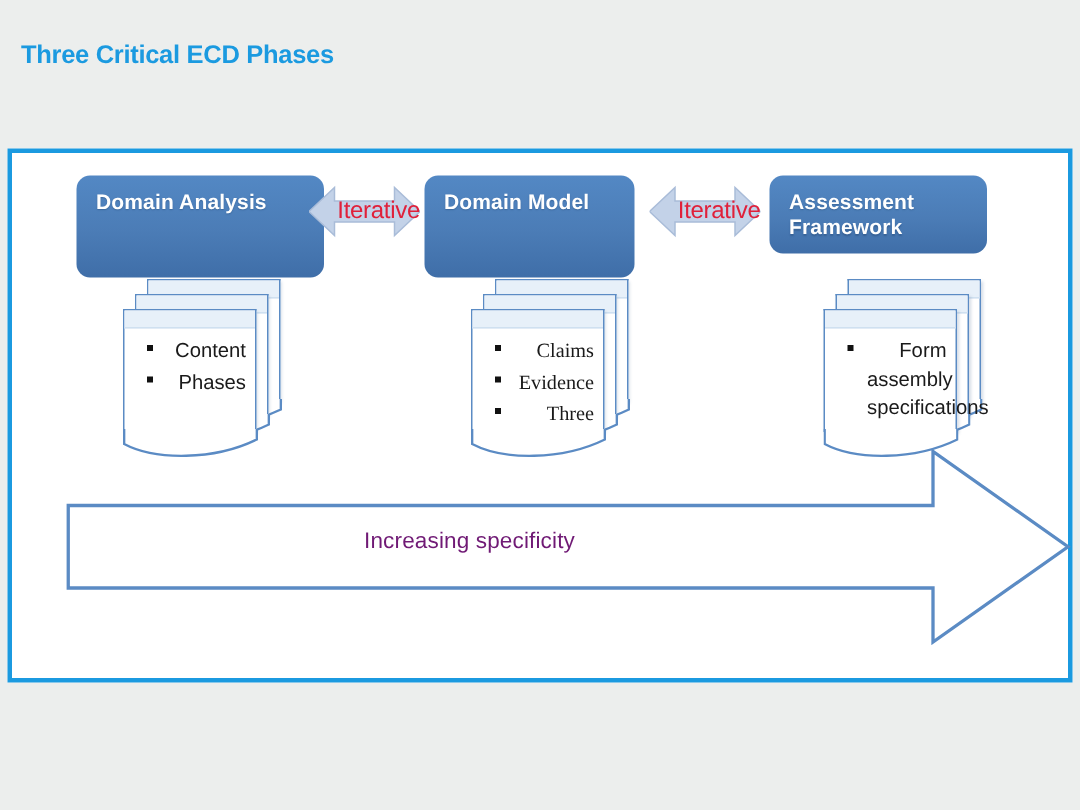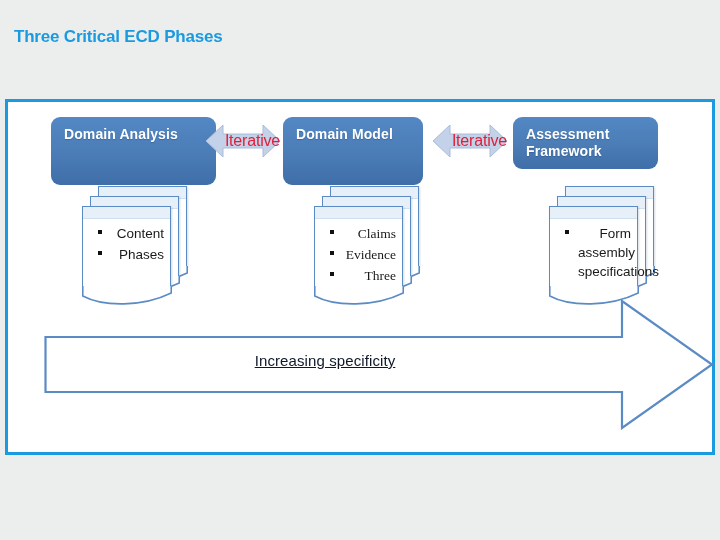--- a/index.html
+++ b/index.html
@@ -156,28 +156,27 @@
     height: 131px;
   }
   #specificity-arrow svg {
     position: absolute;
     inset: 0;
     width: 100%;
     height: 100%;
   }
   #specificity-label {
     position: absolute;
-    left: 16px;
+    left: 4px;
     top: 53px;
     width: 530px;
     text-align: center;
     font-size: 15px;
-    color: #0f172a;
+    color: #701a75;
     letter-spacing: 0.1px;
-    text-decoration: underline;
   }
 </style>
 </head>
 <body>
 
 <div id="slide-title">Three Critical ECD Phases</div>
 
 <div id="diagram-frame">
   <div id="diagram-canvas">
 

